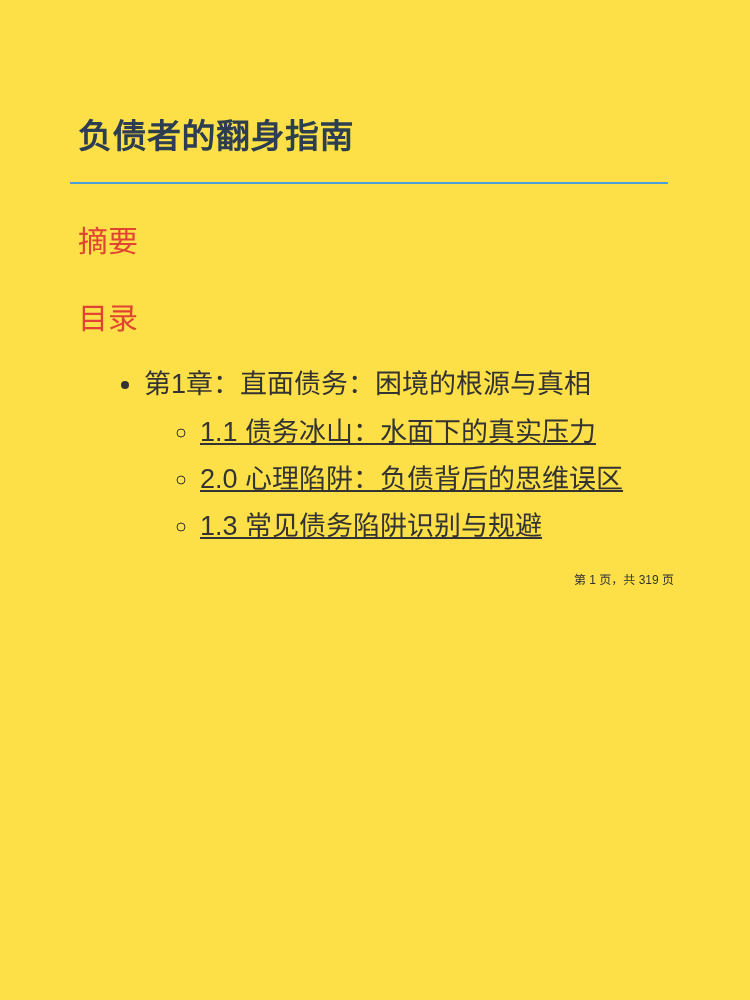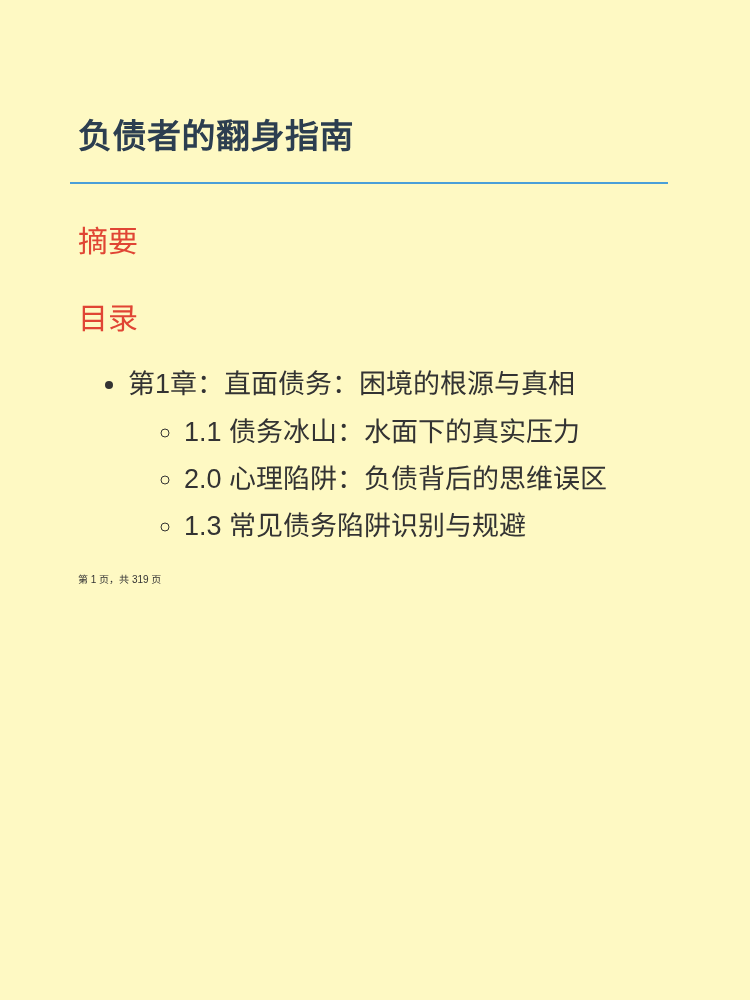--- a/index.html
+++ b/index.html
@@ -11,21 +11,21 @@
   body {
     width: 750px;
     height: 1000px;
     overflow: hidden;
   }
   .page {
     box-sizing: border-box;
     width: 750px;
     height: 1000px;
     padding: 114px 76px 10px 78px;
-    background: #fef9c3;
+    background: #fde047;
   }
   .doc-title {
     margin: 0;
     font-size: 34px;
     line-height: 1.3;
     font-weight: bold;
     color: #2c3e50;
     letter-spacing: 0.5px;
   }
   .divider {
@@ -52,36 +52,37 @@
   }
   ul.toc-list {
     margin: 26px 0 0 0;
     padding: 0 0 0 50px;
     font-size: 27px;
     line-height: 40px;
     color: #333333;
     list-style-type: disc;
   }
   ul.toc-list > li {
-    margin: 0 0 7px 0;
+    margin: 0 0 7px 16px;
   }
   ul.toc-sublist {
     margin: 8px 0 0 0;
     padding: 0 0 0 56px;
     list-style-type: circle;
+    text-decoration: underline;
   }
   ul.toc-sublist > li {
     margin: 0 0 7px 0;
   }
   .page-footer {
     margin: 24px 0 0 0;
-    font-size: 10px;
+    font-size: 12px;
     line-height: 20px;
     color: #333333;
-    text-align: left;
+    text-align: right;
   }
 </style>
 </head>
 <body>
 
 <div class="page">
 
   <h1 class="doc-title">负债者的翻身指南</h1>
 
   <div class="divider"></div>

